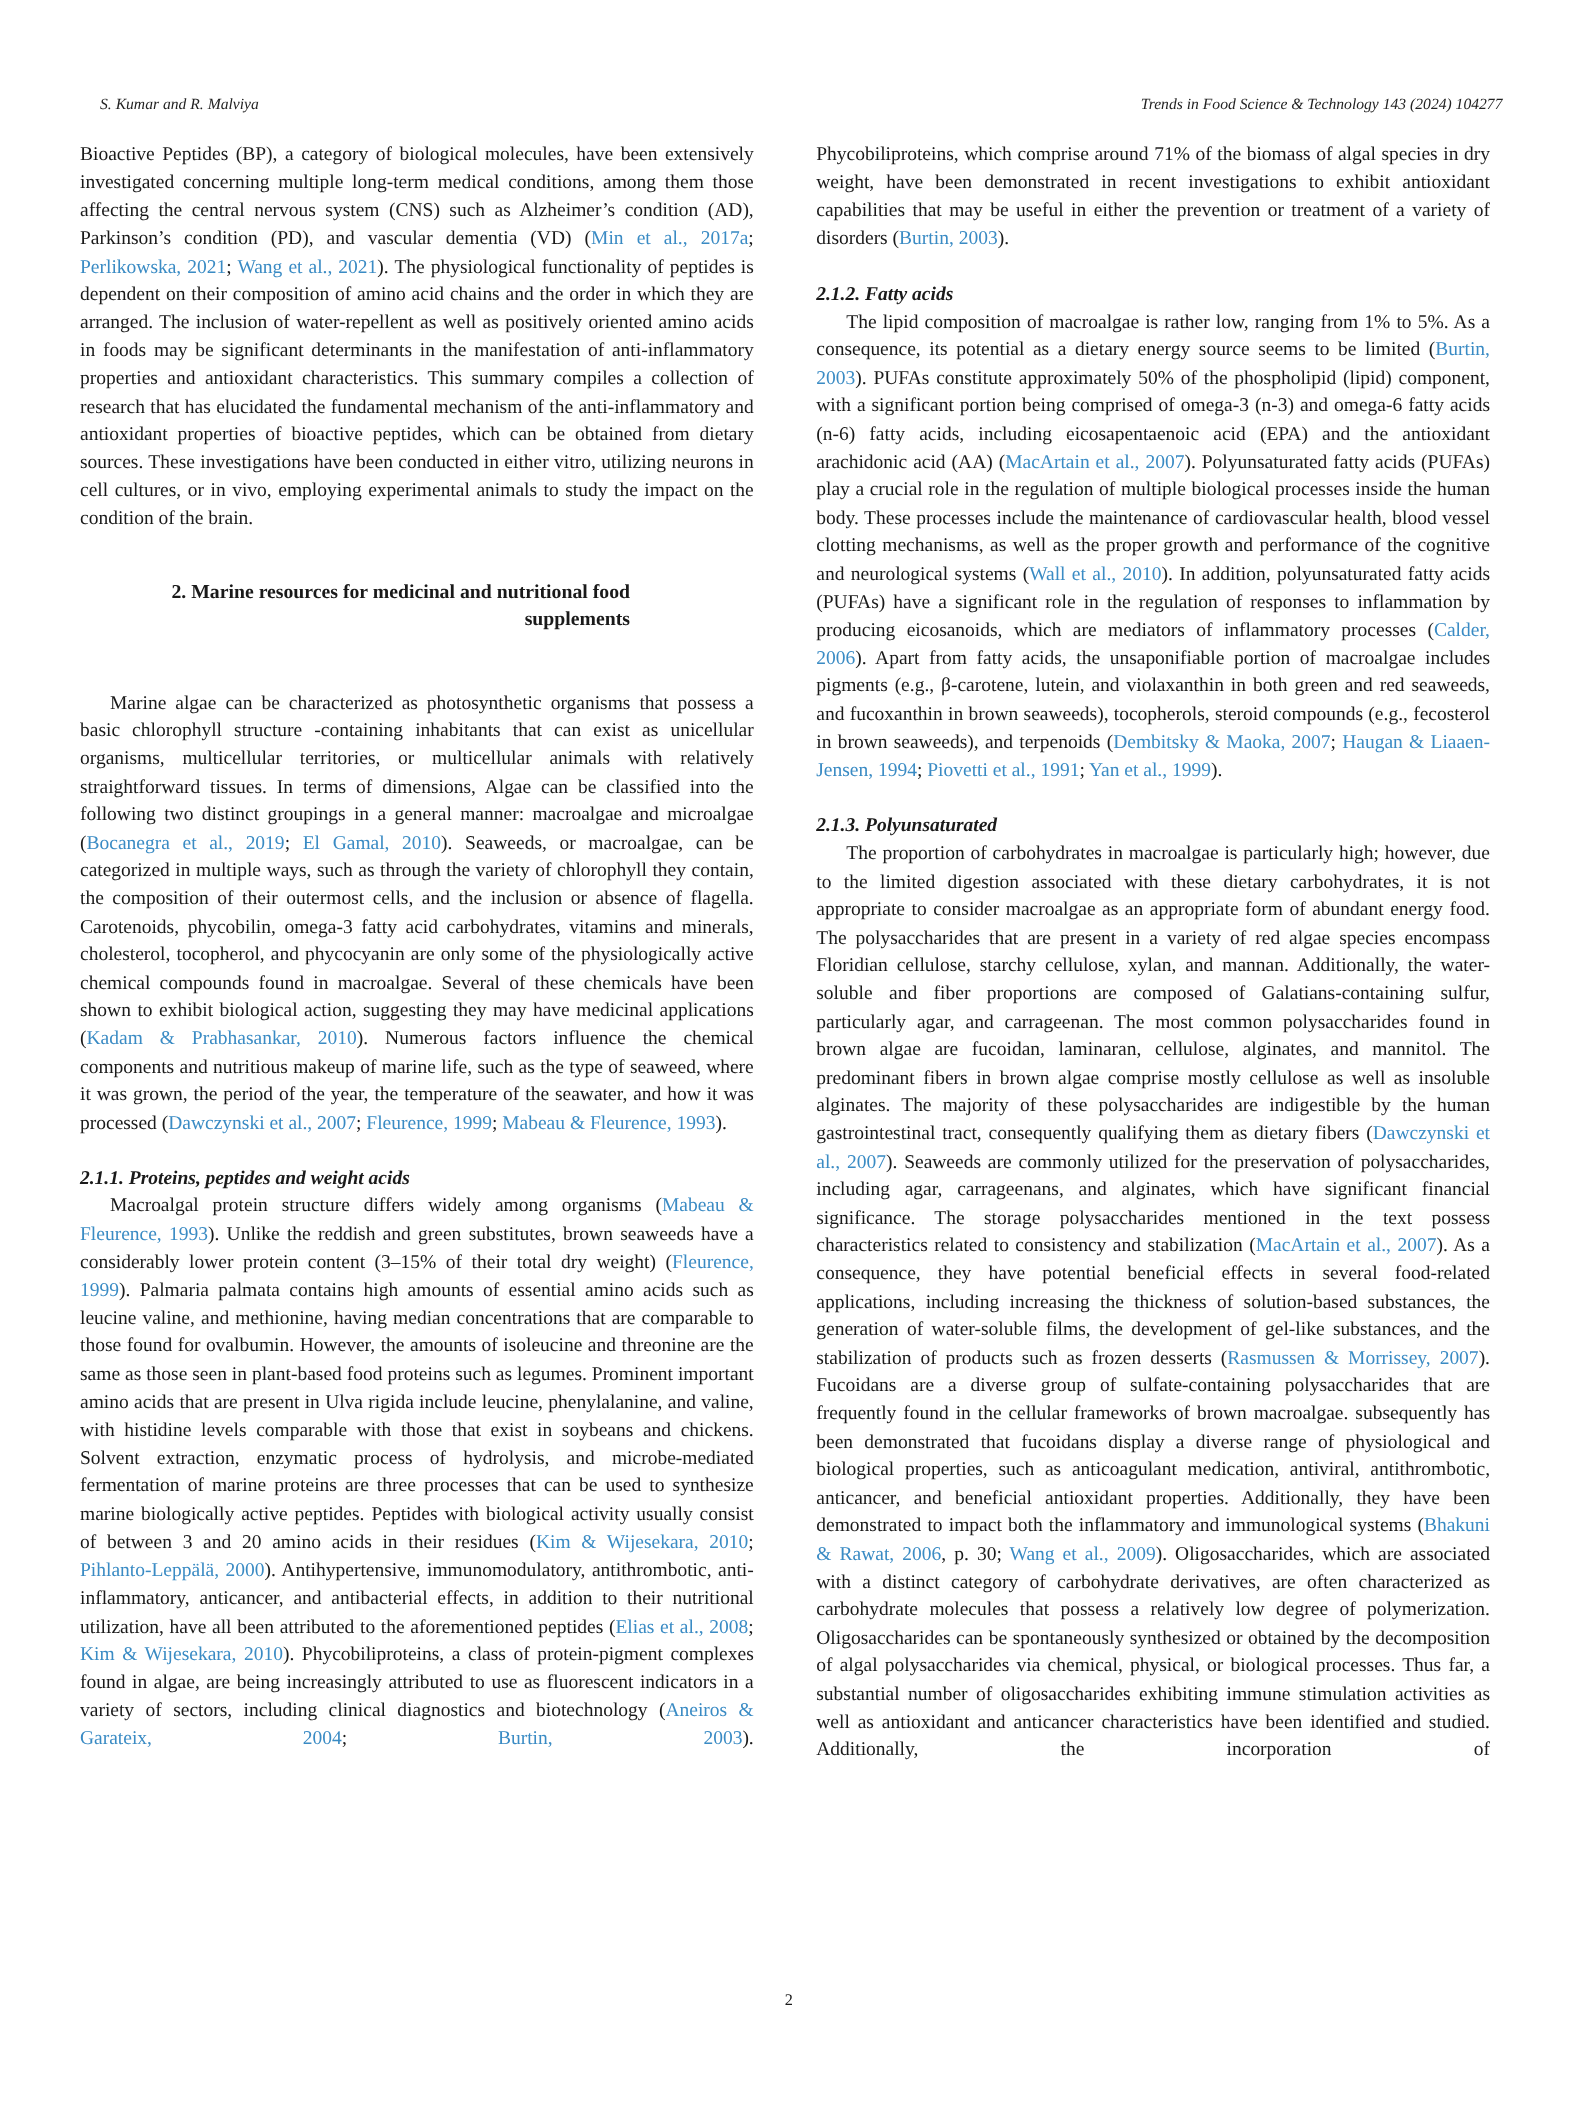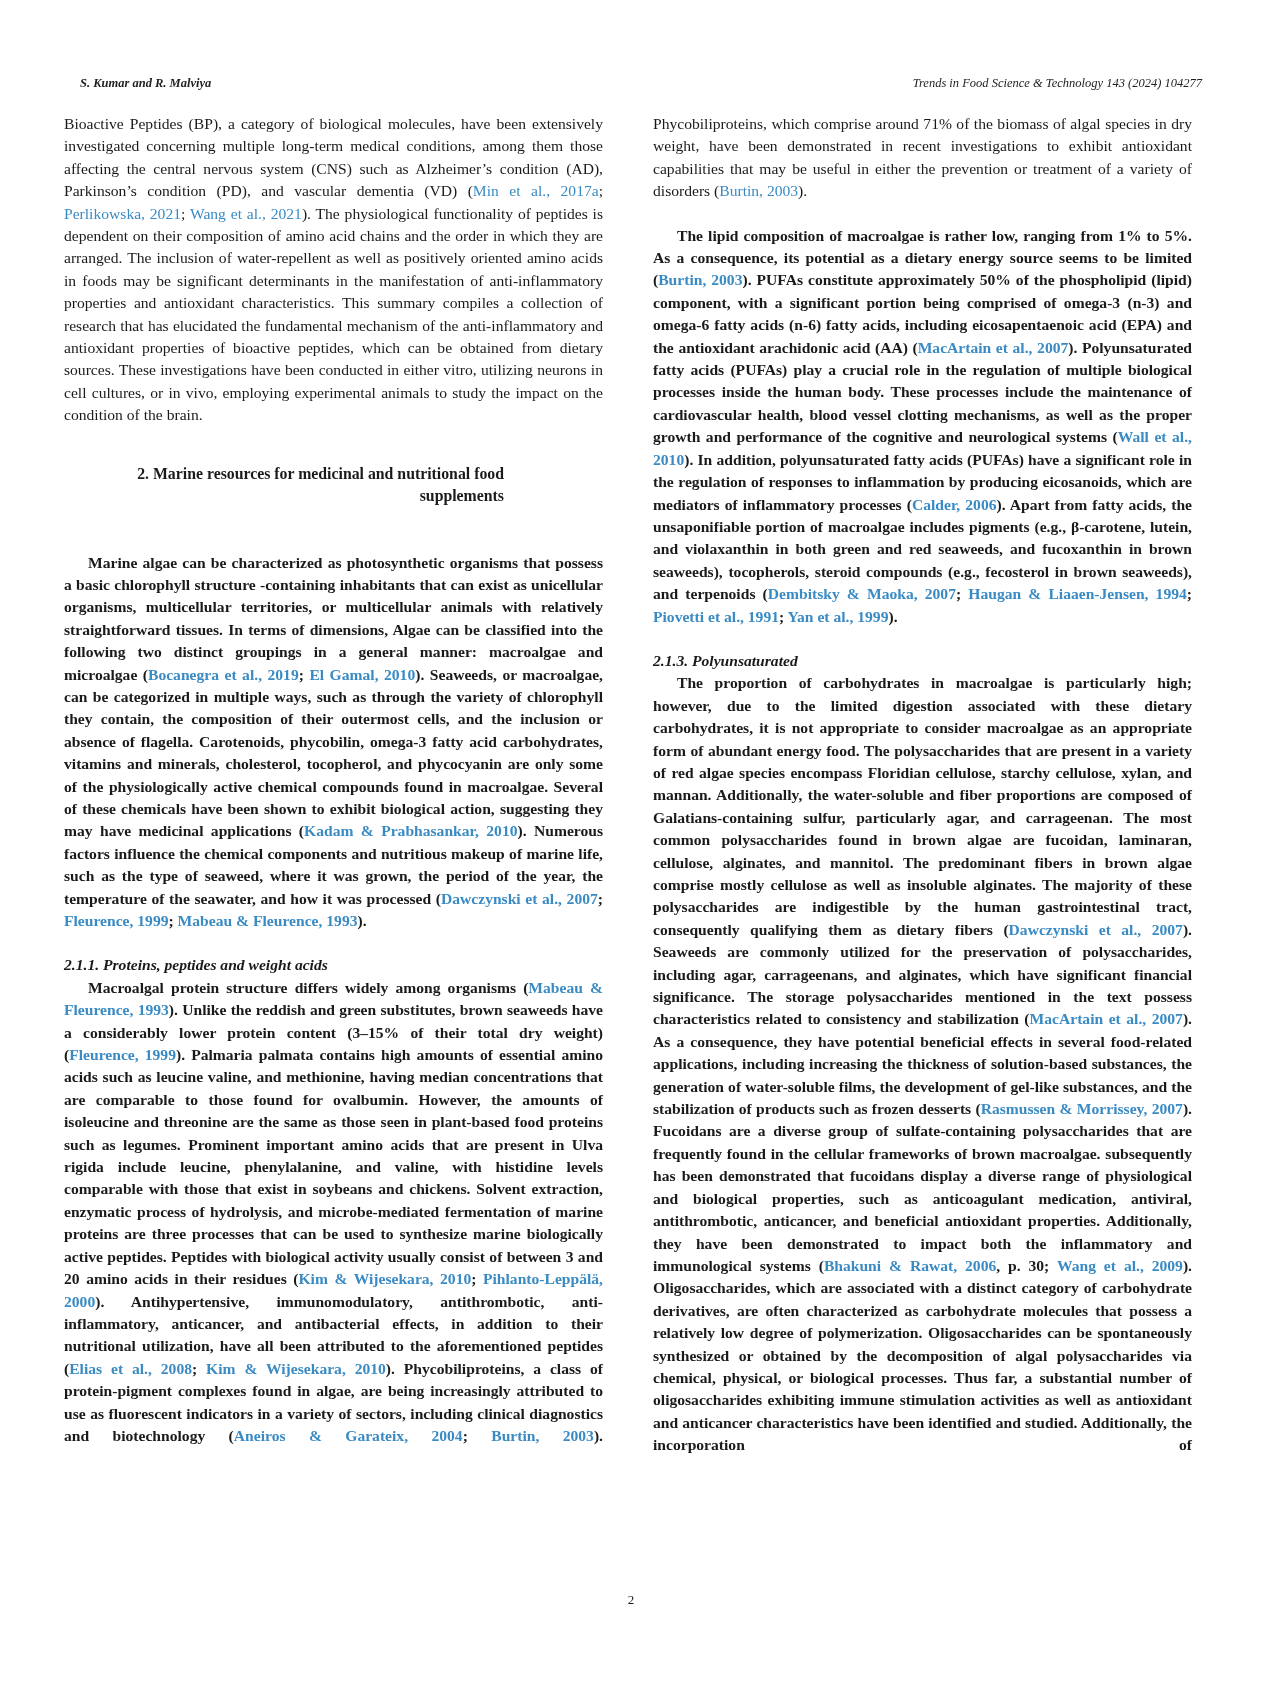--- a/index.html
+++ b/index.html
@@ -1,25 +1,25 @@
 <!DOCTYPE html>
 <html><head>
 <meta charset="utf-8">
 <style>
   html, body { margin: 0; padding: 0; background: #ffffff; }
   body { width: 1262px; height: 1683px; position: relative; overflow: hidden;
          font-family: "Liberation Serif", "DejaVu Serif", serif; color: #1a1a1a; }
   .running-head { position: absolute; top: 76px; font-style: italic; font-size: 12.5px; color: #222; }
-  .rh-left { left: 80px; font-weight: bold; }
+  .rh-left { left: 80px; }
   .rh-right { right: 60px; }
   .col { position: absolute; top: 113px; width: 539px; font-size: 15.6px; line-height: 22.4px; }
   .col-left { left: 64px; }
   .col-right { left: 653px; }
   p { margin: 0; text-align: justify; hyphens: manual; }
-  p.indent { text-indent: 24px; font-weight: bold; }
+  p.indent { text-indent: 24px; }
   .sec-h { font-weight: bold; font-size: 15.8px; line-height: 22.4px; margin: 0; text-align: right; }
   .sub-h { font-style: italic; margin: 0; line-height: 22.4px; }
   .gap-s { height: 22px; }
   .gap-l { height: 36px; }
   a.cite { color: #3a8bc4; text-decoration: none; }
   .last-line-just { text-align-last: justify; }
   .page-number { position: absolute; top: 1592px; left: 0; width: 1262px; text-align: center; font-size: 13px; }
 </style>
 </head>
 <body>
@@ -39,20 +39,21 @@
 
   <div class="gap-s"></div>
   <h4 class="sub-h">2.1.1.  Proteins, peptides and weight acids</h4>
   <p class="indent last-line-just"><span>Macroalgal protein structure differs widely among organisms (</span><a class="cite" style="color: rgb(58, 139, 196);">Mabeau &amp; Fleurence, 1993</a><span>). Unlike the reddish and green substitutes, brown seaweeds have a considerably lower protein content (3–15% of their total dry weight) (</span><a class="cite" style="color: rgb(58, 139, 196);">Fleurence, 1999</a><span>). Palmaria palmata contains high amounts of essential amino acids such as leucine valine, and methionine, having median concentrations that are comparable to those found for ovalbumin. However, the amounts of isoleucine and threonine are the same as those seen in plant-based food proteins such as legumes. Prominent important amino acids that are present in Ulva rigida include leucine, phenylalanine, and valine, with histidine levels comparable with those that exist in soybeans and chickens. Solvent extraction, enzymatic process of hydrolysis, and microbe-mediated fermentation of marine proteins are three processes that can be used to synthesize marine biologically active peptides. Peptides with biological activity usually consist of between 3 and 20 amino acids in their residues (</span><a class="cite" style="color: rgb(58, 139, 196);">Kim &amp; Wijesekara, 2010</a><span>; </span><a class="cite" style="color: rgb(58, 139, 196);">Pihlanto-Leppälä, 2000</a><span>). Antihypertensive, immunomodulatory, antithrombotic, anti-inflammatory, anticancer, and antibacterial effects, in addition to their nutritional utilization, have all been attributed to the aforementioned peptides (</span><a class="cite" style="color: rgb(58, 139, 196);">Elias et al., 2008</a><span>; </span><a class="cite" style="color: rgb(58, 139, 196);">Kim &amp; Wijesekara, 2010</a><span>). Phycobiliproteins, a class of protein-pigment complexes found in algae, are being increasingly attributed to use as fluorescent indicators in a variety of sectors, including clinical diagnostics and biotechnology (</span><a class="cite" style="color: rgb(58, 139, 196);">Aneiros &amp; Garateix, 2004</a><span>; </span><a class="cite" style="color: rgb(58, 139, 196);">Burtin, 2003</a><span>).</span></p>
 </div>
 
 <div class="col col-right">
   <p><span>Phycobiliproteins, which comprise around 71% of the biomass of algal species in dry weight, have been demonstrated in recent investigations to exhibit antioxidant capabilities that may be useful in either the prevention or treatment of a variety of disorders (</span><a class="cite" style="color: rgb(58, 139, 196);">Burtin, 2003</a><span>).</span></p>
 
   <div class="gap-s"></div>
+  <h4 class="sub-h">2.1.2.  Fatty acids</h4>
   <p class="indent"><span>The lipid composition of macroalgae is rather low, ranging from 1% to 5%. As a consequence, its potential as a dietary energy source seems to be limited (</span><a class="cite" style="color: rgb(58, 139, 196);">Burtin, 2003</a><span>). PUFAs constitute approximately 50% of the phospholipid (lipid) component, with a significant portion being comprised of omega-3 (n-3) and omega-6 fatty acids (n-6) fatty acids, including eicosapentaenoic acid (EPA) and the antioxidant arachidonic acid (AA) (</span><a class="cite" style="color: rgb(58, 139, 196);">MacArtain et al., 2007</a><span>). Polyunsaturated fatty acids (PUFAs) play a crucial role in the regulation of multiple biological processes inside the human body. These processes include the maintenance of cardiovascular health, blood vessel clotting mechanisms, as well as the proper growth and performance of the cognitive and neurological systems (</span><a class="cite" style="color: rgb(58, 139, 196);">Wall et al., 2010</a><span>). In addition, polyunsaturated fatty acids (PUFAs) have a significant role in the regulation of responses to inflammation by producing eicosanoids, which are mediators of inflammatory processes (</span><a class="cite" style="color: rgb(58, 139, 196);">Calder, 2006</a><span>). Apart from fatty acids, the unsaponifiable portion of macroalgae includes pigments (e.g., β-carotene, lutein, and violaxanthin in both green and red seaweeds, and fucoxanthin in brown seaweeds), tocopherols, steroid compounds (e.g., fecosterol in brown seaweeds), and terpenoids (</span><a class="cite" style="color: rgb(58, 139, 196);">Dembitsky &amp; Maoka, 2007</a><span>; </span><a class="cite" style="color: rgb(58, 139, 196);">Haugan &amp; Liaaen-Jensen, 1994</a><span>; </span><a class="cite" style="color: rgb(58, 139, 196);">Piovetti et al., 1991</a><span>; </span><a class="cite" style="color: rgb(58, 139, 196);">Yan et al., 1999</a><span>).</span></p>
 
   <div class="gap-s"></div>
   <h4 class="sub-h">2.1.3.  Polyunsaturated</h4>
   <p class="indent last-line-just"><span>The proportion of carbohydrates in macroalgae is particularly high; however, due to the limited digestion associated with these dietary carbohydrates, it is not appropriate to consider macroalgae as an appropriate form of abundant energy food. The polysaccharides that are present in a variety of red algae species encompass Floridian cellulose, starchy cellulose, xylan, and mannan. Additionally, the water-soluble and fiber proportions are composed of Galatians-containing sulfur, particularly agar, and carrageenan. The most common polysaccharides found in brown algae are fucoidan, laminaran, cellulose, alginates, and mannitol. The predominant fibers in brown algae comprise mostly cellulose as well as insoluble alginates. The majority of these polysaccharides are indigestible by the human gastrointestinal tract, consequently qualifying them as dietary fibers (</span><a class="cite" style="color: rgb(58, 139, 196);">Dawczynski et al., 2007</a><span>). Seaweeds are commonly utilized for the preservation of polysaccharides, including agar, carrageenans, and alginates, which have significant financial significance. The storage polysaccharides mentioned in the text possess characteristics related to consistency and stabilization (</span><a class="cite" style="color: rgb(58, 139, 196);">MacArtain et al., 2007</a><span>). As a consequence, they have potential beneficial effects in several food-related applications, including increasing the thickness of solution-based substances, the generation of water-soluble films, the development of gel-like substances, and the stabilization of products such as frozen desserts (</span><a class="cite" style="color: rgb(58, 139, 196);">Rasmussen &amp; Morrissey, 2007</a><span>). Fucoidans are a diverse group of sulfate-containing polysaccharides that are frequently found in the cellular frameworks of brown macroalgae. subsequently has been demonstrated that fucoidans display a diverse range of physiological and biological properties, such as anticoagulant medication, antiviral, antithrombotic, anticancer, and beneficial antioxidant properties. Additionally, they have been demonstrated to impact both the inflammatory and immunological systems (</span><a class="cite" style="color: rgb(58, 139, 196);">Bhakuni &amp; Rawat, 2006</a><span>, p. 30; </span><a class="cite" style="color: rgb(58, 139, 196);">Wang et al., 2009</a><span>). Oligosaccharides, which are associated with a distinct category of carbohydrate derivatives, are often characterized as carbohydrate molecules that possess a relatively low degree of polymerization. Oligosaccharides can be spontaneously synthesized or obtained by the decomposition of algal polysaccharides via chemical, physical, or biological processes. Thus far, a substantial number of oligosaccharides exhibiting immune stimulation activities as well as antioxidant and anticancer characteristics have been identified and studied. Additionally, the incorporation of</span></p>
 </div>
 
 <div class="page-number">2</div>
 
 </body></html>

